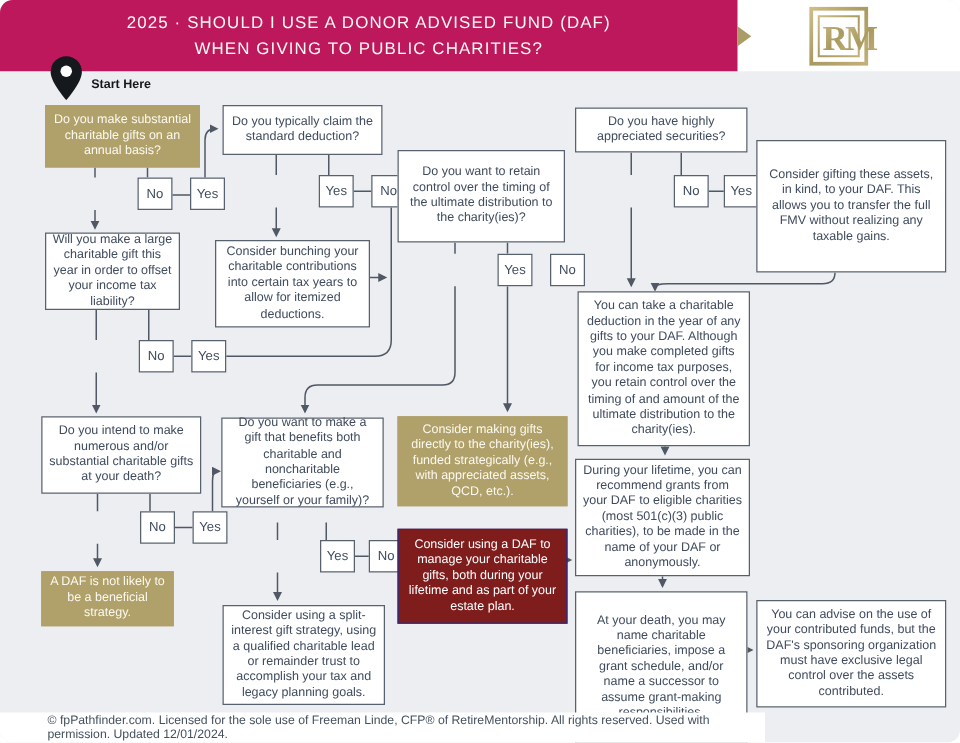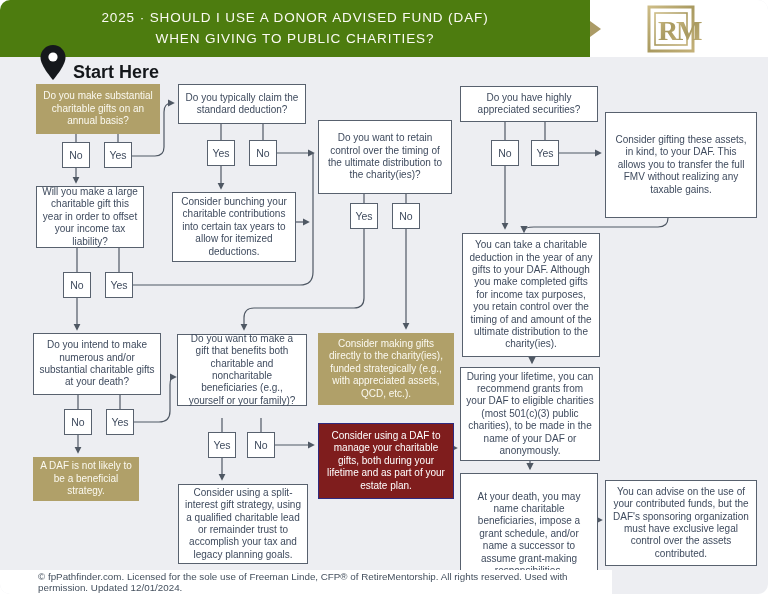--- a/index.html
+++ b/index.html
@@ -1,30 +1,30 @@
 <!DOCTYPE html>
 <html><head>
 <meta charset="utf-8">
 <style>
   html,body{margin:0;padding:0;background:#ffffff;font-family:"Liberation Sans",sans-serif;}
   .page{position:relative;width:768px;height:594px;background:#edeef2;border-radius:10px;overflow:hidden;}
   
   .header-row{position:absolute;left:0;top:0;width:768px;height:57px;background:#ffffff;}
-  .banner{position:absolute;left:0;top:0;width:590px;height:57px;background:#4d7c0f;display:flex;flex-direction:column;align-items:center;justify-content:center;}
+  .banner{position:absolute;left:0;top:0;width:590px;height:57px;background:#be185d;display:flex;flex-direction:column;align-items:center;justify-content:center;}
   .banner:after{content:"";position:absolute;left:590px;top:21px;border-left:11px solid #ab9b66;border-top:8px solid transparent;border-bottom:8px solid transparent;}
   .title-line{color:#fbfaf3;font-size:13.5px;letter-spacing:0.9px;line-height:1.55;font-weight:400;text-align:center;}
   .logo{position:absolute;left:646px;top:4px;}
   
   .start-pin{position:absolute;left:39px;top:44px;}
-  .start-label{position:absolute;left:73px;top:62px;font-size:18px;font-weight:bold;color:#14171b;}
+  .start-label{position:absolute;left:73px;top:62px;font-size:10px;font-weight:bold;color:#14171b;}
   
   .node{position:absolute;box-sizing:border-box;background:#ffffff;border:1.2px solid #58616e;color:#3f4b5e;font-size:10px;line-height:1.24;display:flex;align-items:center;justify-content:center;text-align:center;padding:3px 5px;}
   .node.gold{background:#b0a069;border-color:#b0a069;color:#fbf9f0;}
   .node.purple{background:#7f1d1d;border-color:#2f2a7e;color:#ffffff;margin-top:10px;}
-  .chip{position:absolute;box-sizing:border-box;background:#ffffff;border:1.2px solid #58616e;display:flex;align-items:center;justify-content:center;font-size:10.5px;color:#3f4b5e;}
+  .chip{position:absolute;box-sizing:border-box;background:#ffffff;border:1.2px solid #58616e;display:flex;align-items:center;justify-content:center;font-size:10.5px;color:#3f4b5e;margin-left:48px;}
   
   .wires{position:absolute;left:0;top:0;pointer-events:none;}
   
   .footer{position:absolute;left:0;top:570px;width:612px;height:24px;background:#ffffff;display:flex;align-items:center;}
   .footer span{margin-left:38px;font-size:9.8px;color:#44505e;}
 </style>
 </head>
 <body>
 
 <div class="page">

